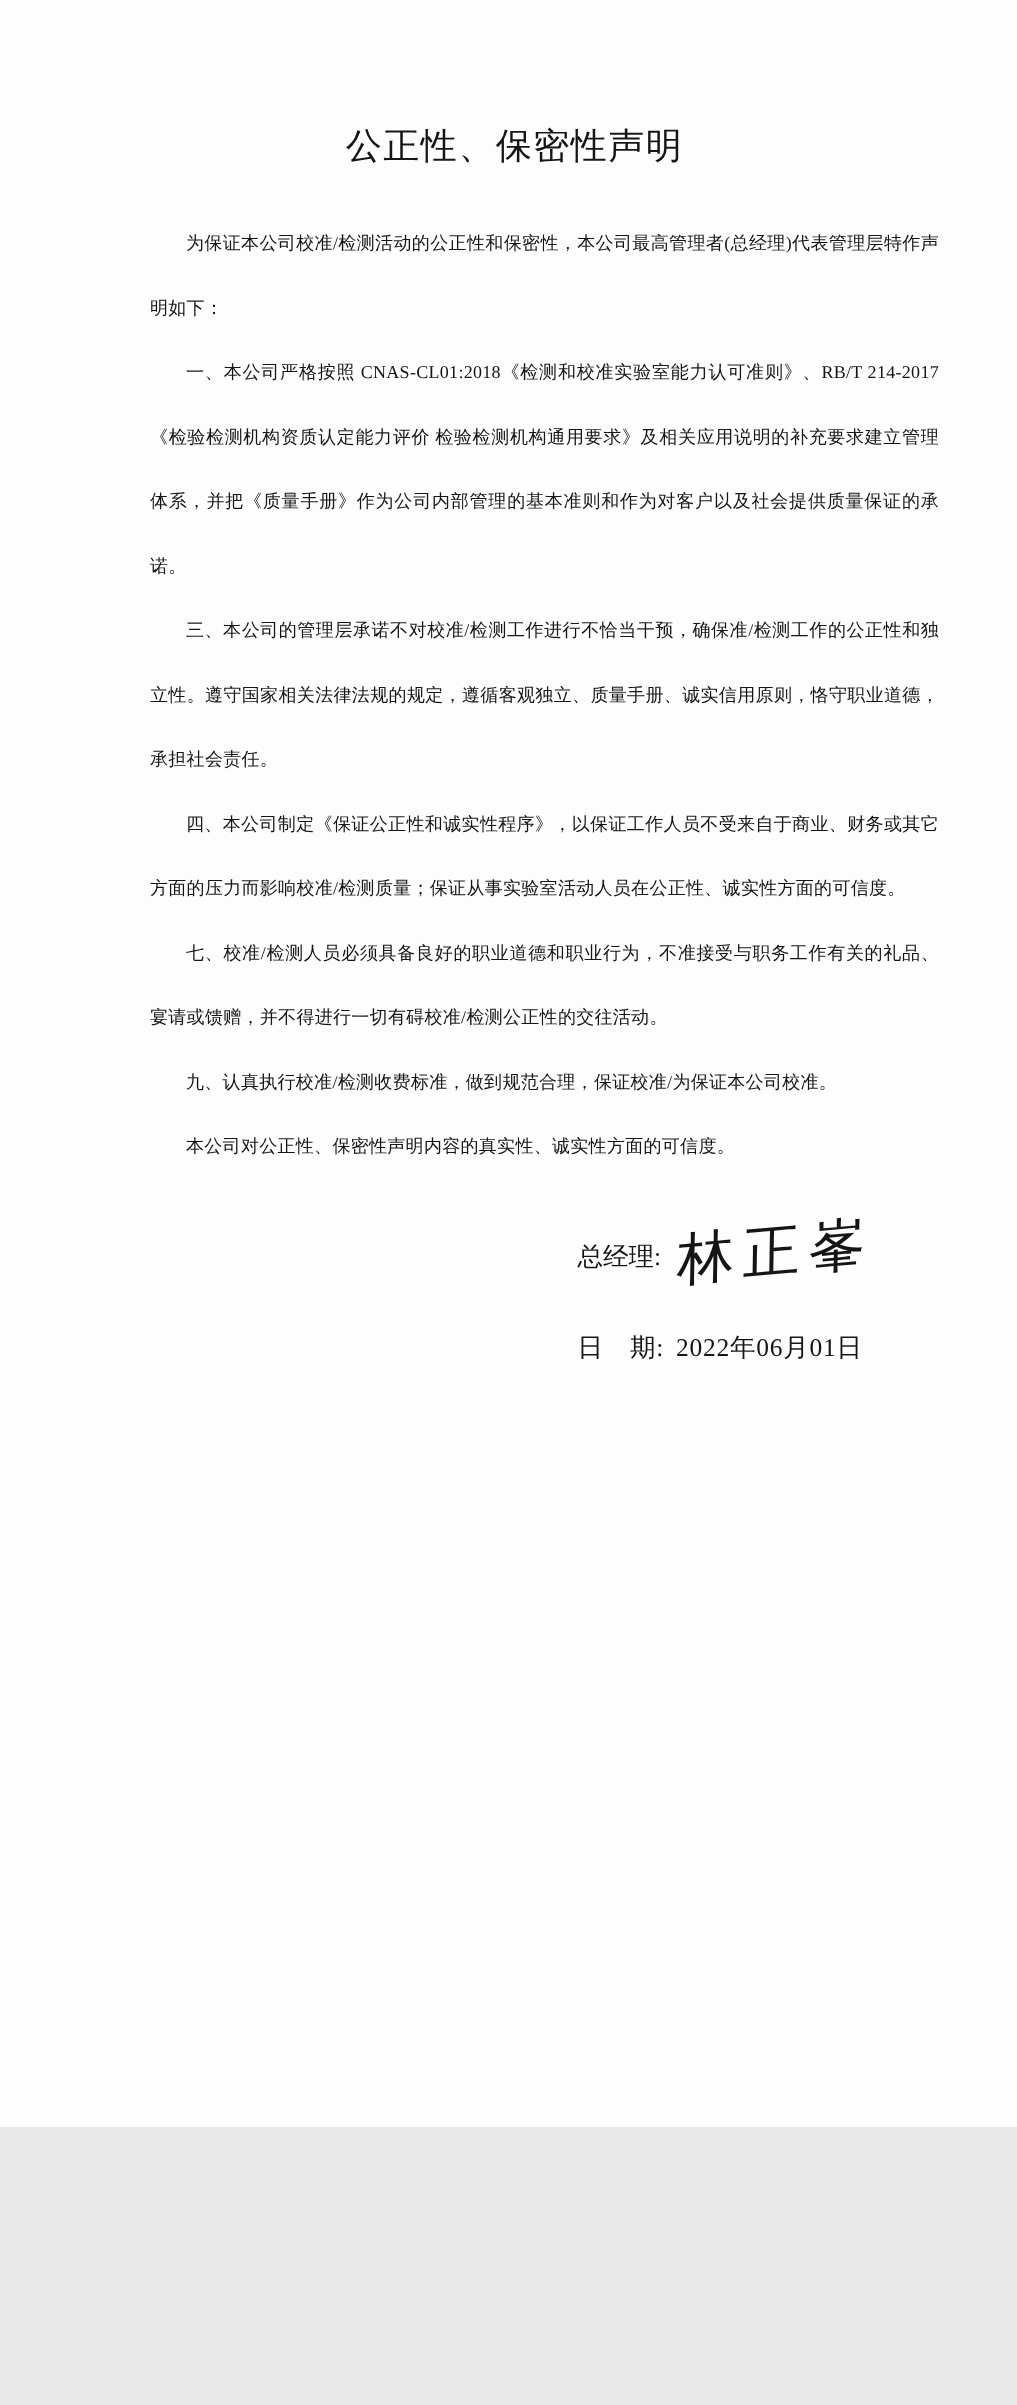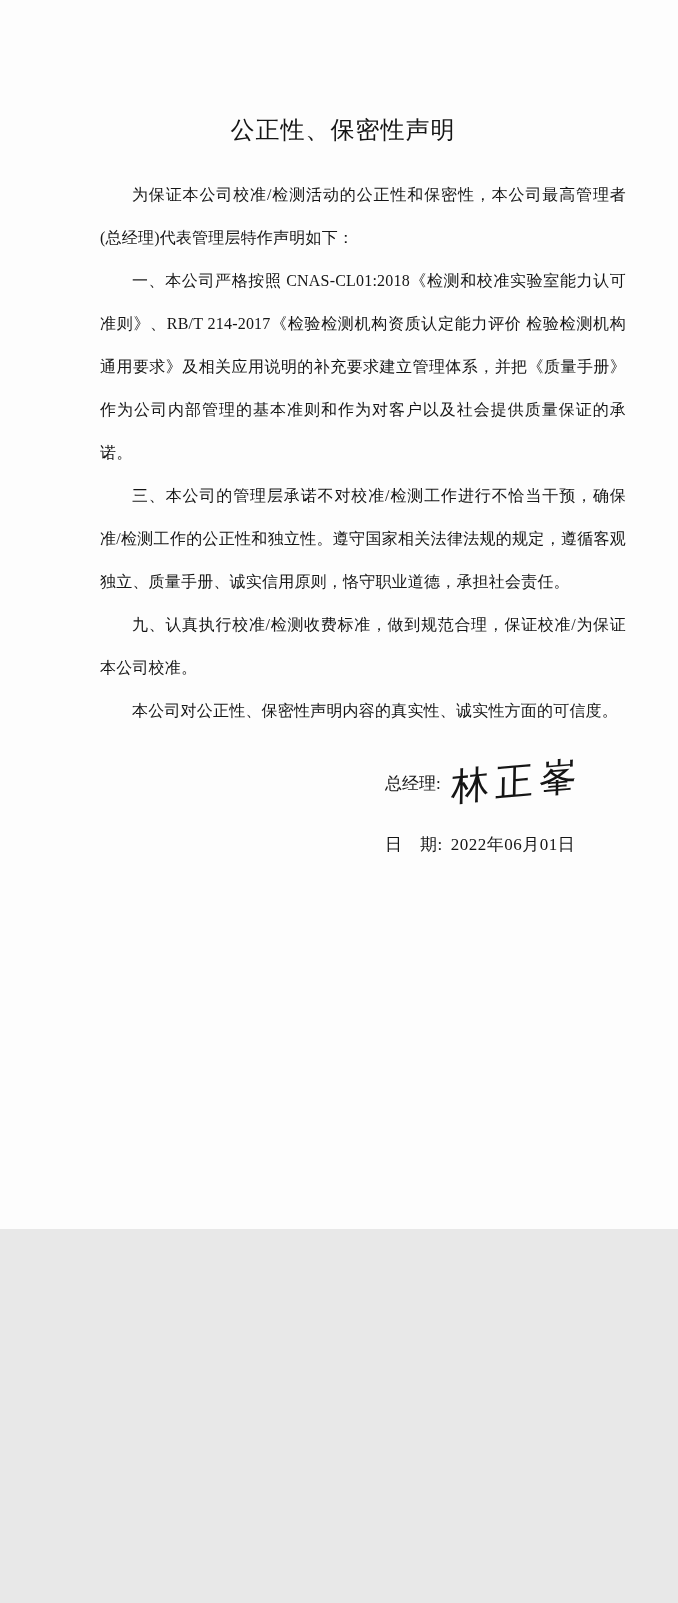--- a/index.html
+++ b/index.html
@@ -3,47 +3,47 @@
 <meta charset="utf-8">
 <style>
   html, body {
     margin: 0;
     padding: 0;
     background: #e8e8e8;
   }
   .page {
     position: relative;
     width: 678px;
-    height: 1229px;
+    height: 1418px;
     margin: 0 auto;
     background: #fdfdfd;
     overflow: hidden;
     font-family: "Liberation Serif", "DejaVu Serif", serif;
     color: #151515;
     box-sizing: border-box;
-    padding-top: 115px;
+    padding-top: 83px;
   }
   .doc-title {
     font-size: 24px;
     line-height: 30px;
     text-align: center;
     letter-spacing: 1px;
     font-weight: 500;
     
     padding-left: 60px;
     padding-right: 52px;
   }
   .content {
     margin-top: 28px;
     padding-left: 100px;
     padding-right: 52px;
   }
   .content p {
     margin: 0;
-    font-size: 16px;
+    font-size: 12px;
     line-height: 43px;
     text-indent: 2em;
     text-align: justify;
     text-justify: inter-ideograph;
     letter-spacing: 0.2px;
   }
   .sig-area {
     margin-top: 40px;
     margin-left: 385px;
     font-size: 17px;
@@ -85,20 +85,22 @@
 
 <div class="page">
 
   <div class="doc-title">公正性、保密性声明</div>
 
   <div class="content">
     <p>为保证本公司校准/检测活动的公正性和保密性，本公司最高管理者(总经理)代表管理层特作声明如下：</p>
 
     <p>一、本公司严格按照 CNAS-CL01:2018《检测和校准实验室能力认可准则》、RB/T 214-2017《检验检测机构资质认定能力评价 检验检测机构通用要求》及相关应用说明的补充要求建立管理体系，并把《质量手册》作为公司内部管理的基本准则和作为对客户以及社会提供质量保证的承诺。</p>
     <p>三、本公司的管理层承诺不对校准/检测工作进行不恰当干预，确保准/检测工作的公正性和独立性。遵守国家相关法律法规的规定，遵循客观独立、质量手册、诚实信用原则，恪守职业道德，承担社会责任。</p>
+    <p>四、本公司制定《保证公正性和诚实性程序》，以保证工作人员不受来自于商业、财务或其它方面的压力而影响校准/检测质量；保证从事实验室活动人员在公正性、诚实性方面的可信度。</p>
+    <p>七、校准/检测人员必须具备良好的职业道德和职业行为，不准接受与职务工作有关的礼品、宴请或馈赠，并不得进行一切有碍校准/检测公正性的交往活动。</p>
     <p>九、认真执行校准/检测收费标准，做到规范合理，保证校准/为保证本公司校准。</p>
 
     <p>本公司对公正性、保密性声明内容的真实性、诚实性方面的可信度。</p>
   </div>
 
   <div class="sig-area">
     <div class="sig-row">
       <span class="sig-label">总经理:</span>
       <span class="sig-name">林正峯</span>
     </div>

